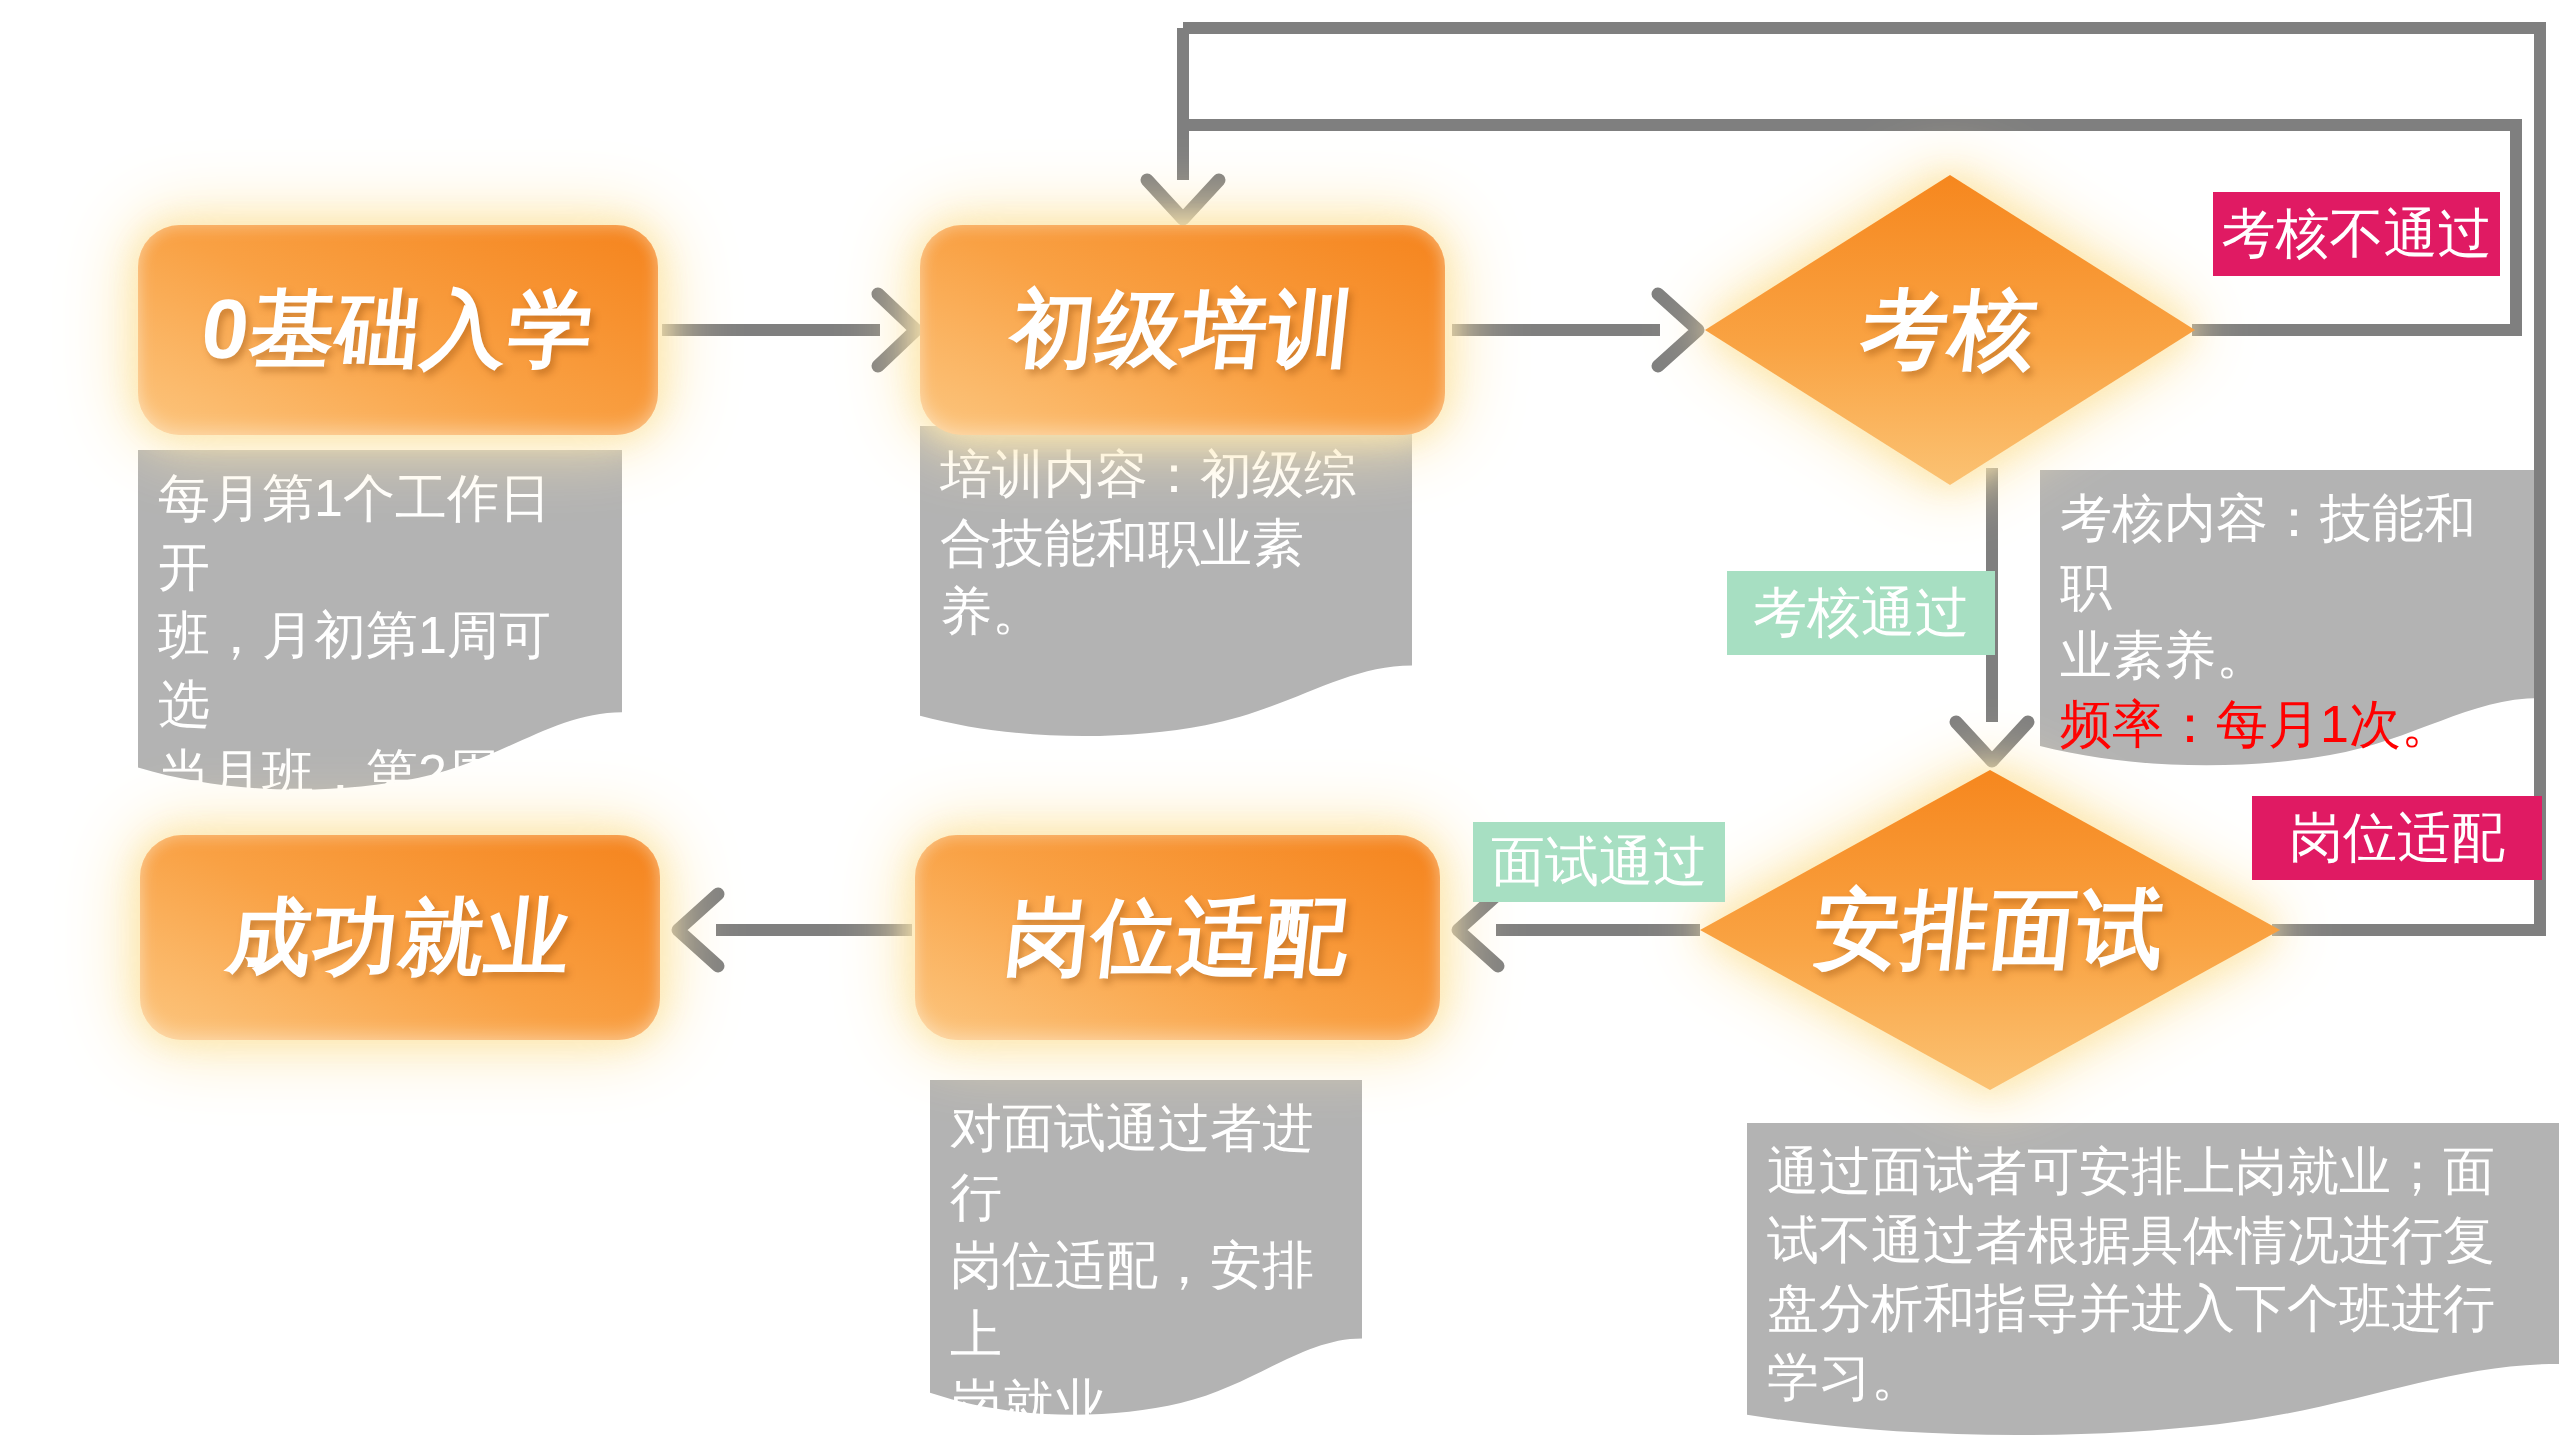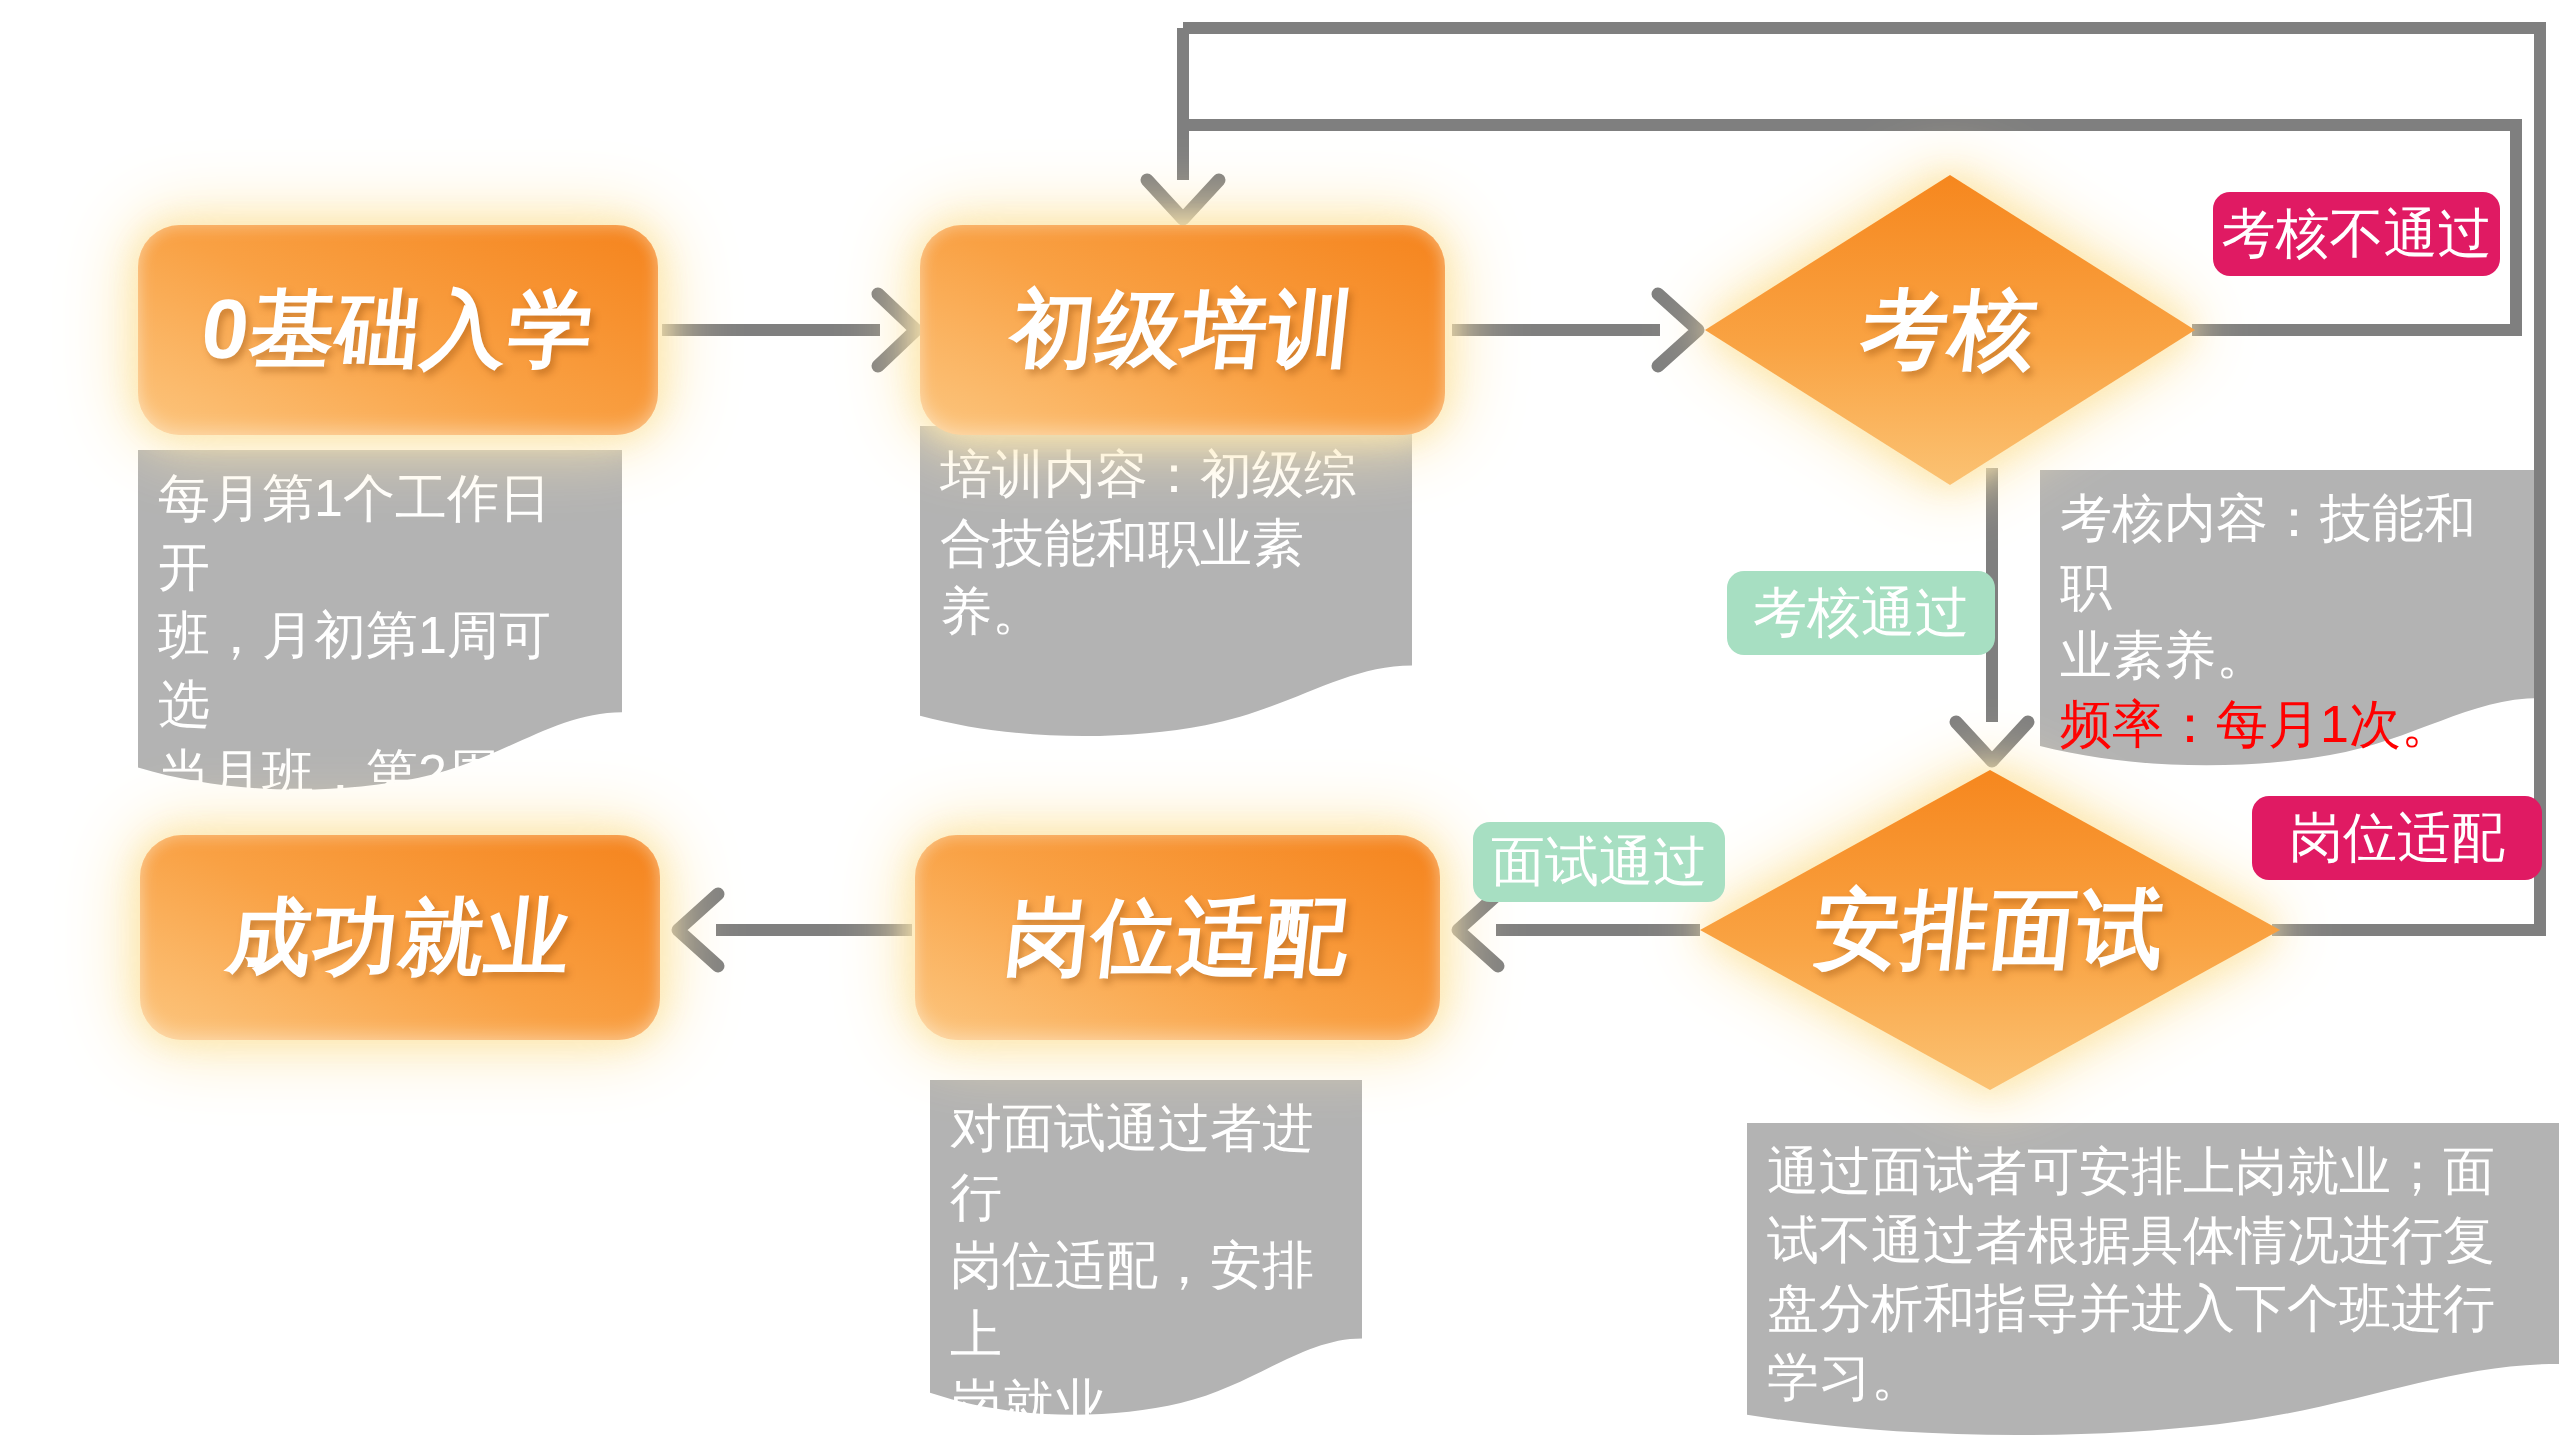--- a/index.html
+++ b/index.html
@@ -28,21 +28,21 @@
           transform:skewX(-6deg);text-shadow:4px 5px 7px rgba(130,60,0,.35);}
 
   
   .diamond{position:absolute;z-index:3;display:flex;align-items:center;justify-content:center;}
   .diamond > svg{position:absolute;left:0;top:0;width:100%;height:100%;
         filter:drop-shadow(0 0 16px var(--glow)) drop-shadow(0 0 32px var(--glow));}
   .diamond .nlabel{position:relative;font-size:86px;}
 
   
   .badge{position:absolute;z-index:4;display:flex;align-items:center;justify-content:center;
-         color:#ffffff;font-size:54px;font-weight:normal;white-space:nowrap;border-radius:17px;}
+         color:#ffffff;font-size:54px;font-weight:normal;white-space:nowrap;}
   .badge.pink{background:var(--pink);}
   .badge.green{background:var(--green);}
 
   
   #node-start      {left:138px; top:225px; width:520px; height:210px;}
   #node-training   {left:920px; top:225px; width:525px; height:210px;}
   #node-matching   {left:915px; top:835px; width:525px; height:205px;}
   #node-employment {left:140px; top:835px; width:520px; height:205px;}
   #node-assessment {left:1705px;top:175px; width:490px; height:310px;}
   #node-interview  {left:1700px;top:770px; width:580px; height:320px;}

